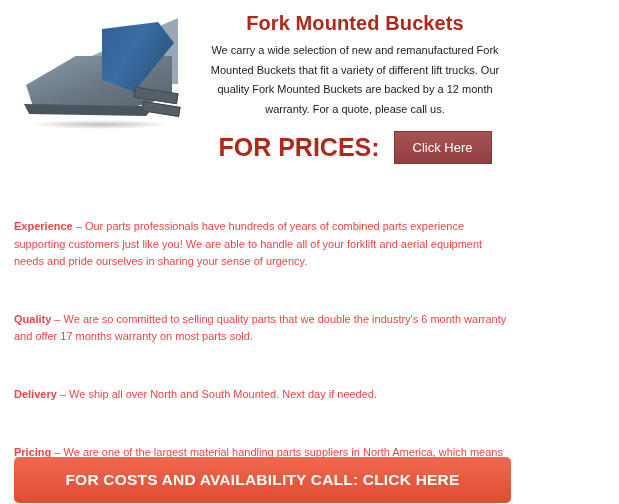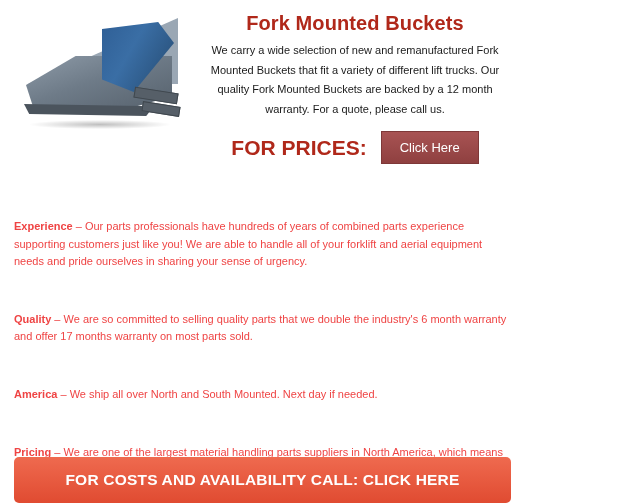--- a/index.html
+++ b/index.html
@@ -117,21 +117,21 @@
     color: #1a1a1a;
   }
   .price-row {
     display: flex;
     align-items: center;
     justify-content: center;
     margin-top: 12px;
     gap: 14px;
   }
   .price-label {
-    font-size: 21px;
+    font-size: 25px;
     font-weight: bold;
     color: #b0281a;
   }
   .click-here-btn {
     background: #9d4a4a;
     background: linear-gradient(180deg, #a85353 0%, #8f4040 100%);
     color: #ffffff;
     font-size: 13px;
     padding: 8px 18px;
     border-radius: 0;
@@ -217,21 +217,21 @@
     <p class="feature">
       <span class="lead">Experience</span><span class="dash"> – </span><span>Our parts professionals have hundreds of years of combined parts experience supporting customers just like you!  We are able to handle all of your forklift and aerial equipment needs and pride ourselves in sharing your sense of urgency.</span>
     </p>
 
 
     <p class="feature">
       <span class="lead">Quality</span><span class="dash"> – </span><span>We are so committed to selling quality parts that we double the industry's 6 month warranty and offer 17 months warranty on most parts sold.</span>
     </p>
 
     <p class="feature">
-      <span class="lead">America</span><span class="dash"> – </span><span>We ship all over North and South Mounted.  Next day if needed.</span>
+      <span class="lead">Delivery</span><span class="dash"> – </span><span>We ship all over North and South Mounted.  Next day if needed.</span>
     </p>
 
     <p class="feature">
       <span class="lead">Pricing</span><span class="dash"> – </span><span>We are one of the largest material handling parts suppliers in North America, which means we buy in large quantities and pass the savings onto you.</span>
     </p>
 
   </div>
 
   <div class="cta-wrap">
     <button class="cta">FOR COSTS AND AVAILABILITY CALL: CLICK HERE</button>

